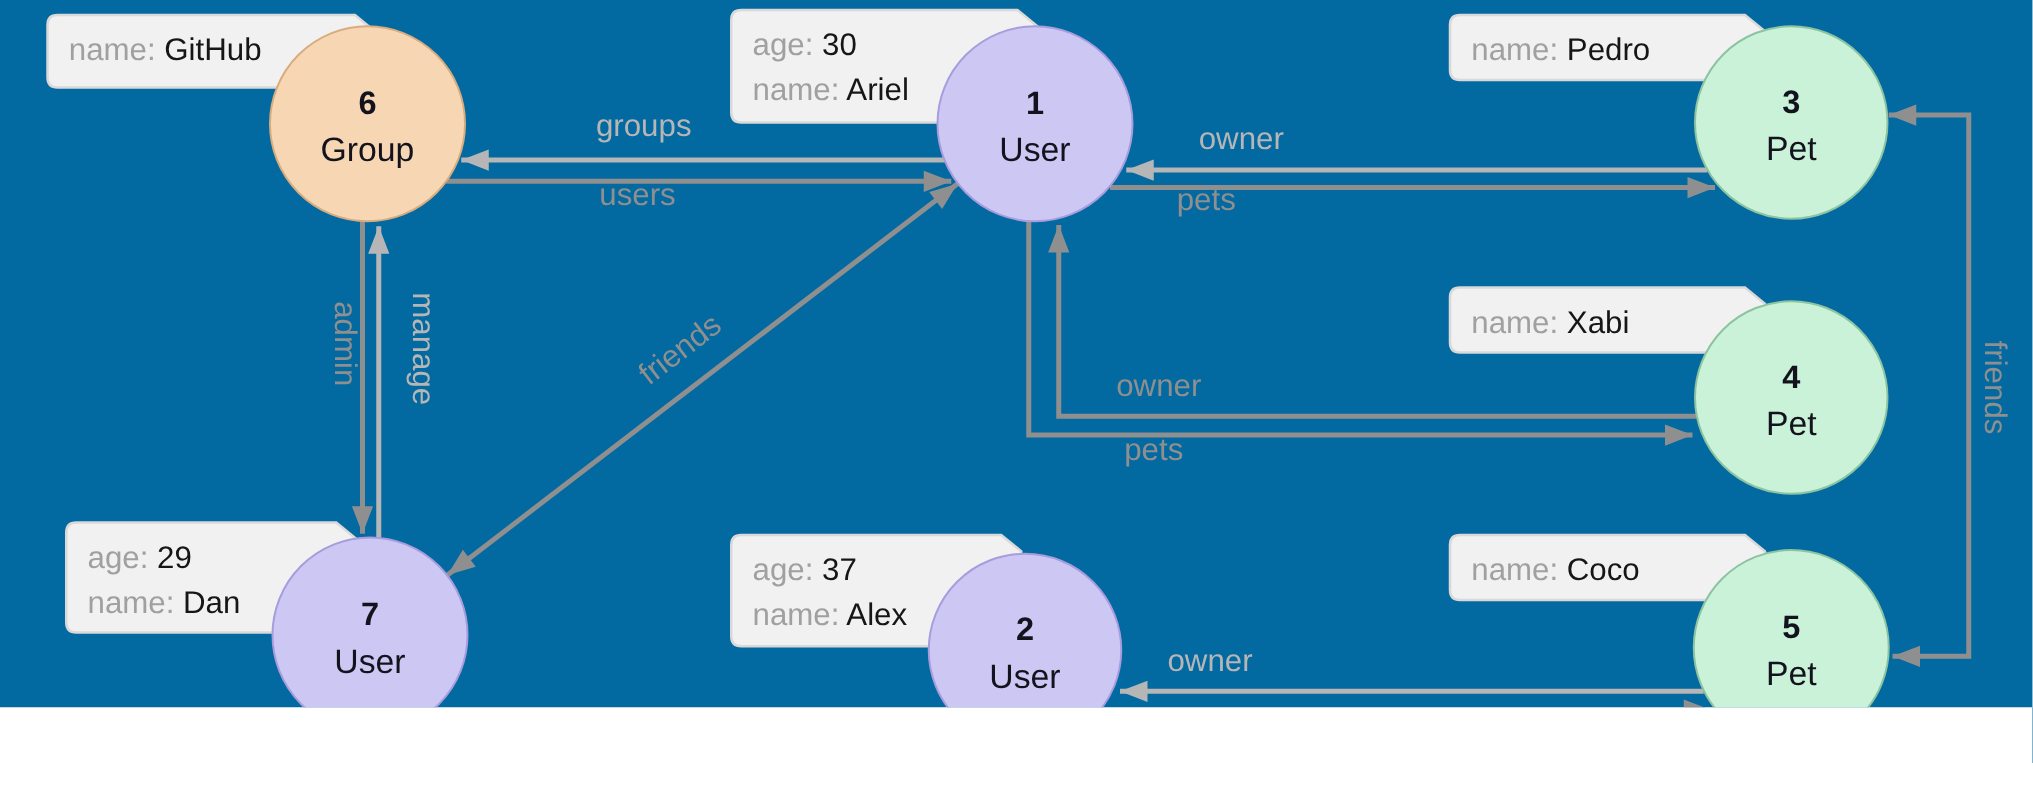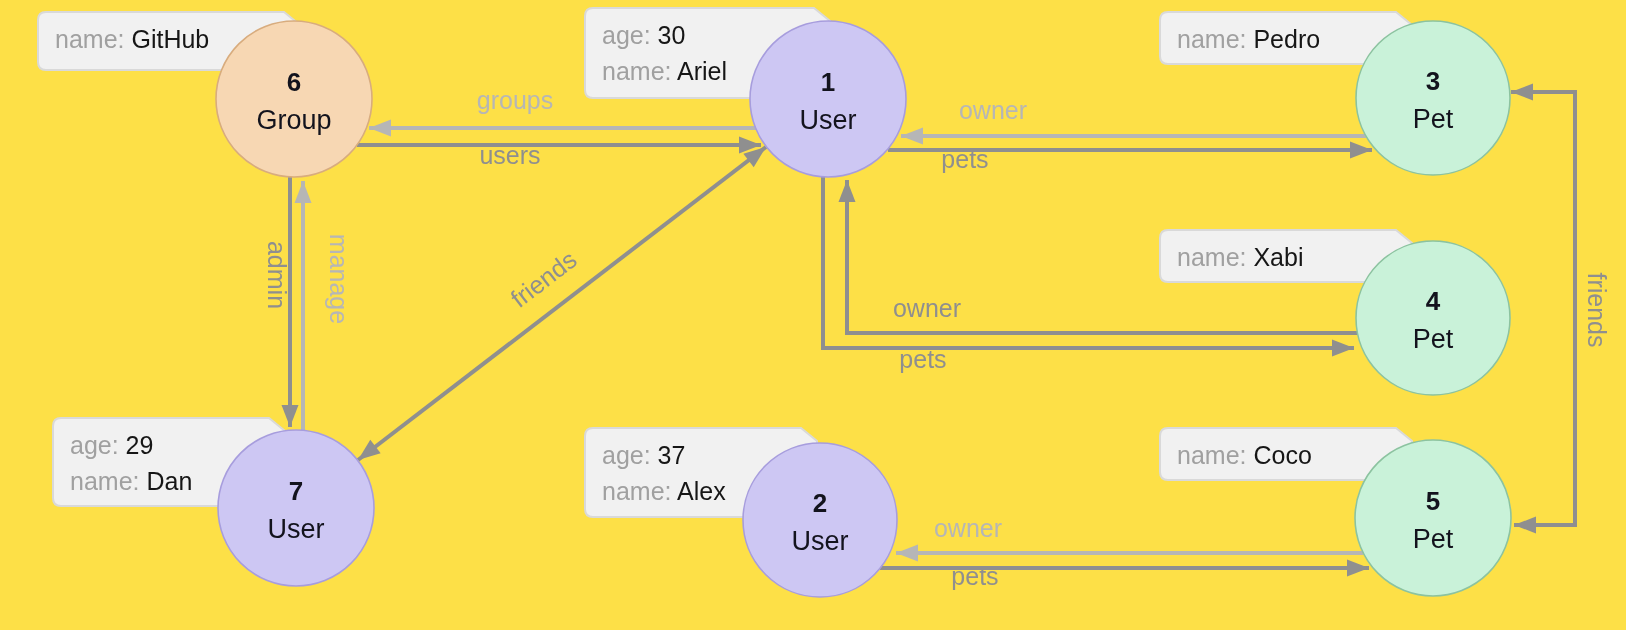--- a/index.html
+++ b/index.html
@@ -1,16 +1,16 @@
 <!DOCTYPE html>
 <html><head>
 <meta charset="utf-8">
 <style>
   html,body{margin:0;padding:0;background:#ffffff;}
-  #stage{position:relative;width:1626px;height:630px;background:#fde047;overflow:hidden;
+  #stage{position:relative;width:1626px;height:566px;background:#0369a1;overflow:hidden;
          font-family:"Liberation Sans", sans-serif;text-decoration:underline;}
   svg text{font-family:"Liberation Sans", sans-serif;}
 </style>
 </head>
 <body>
 
 <div id="stage"><svg viewBox="0 0 1626 630" width="1626" height="630">
       <g>
         <path d="M46,12 H284 L300,25 V62 Q300,70 292,70 H46 Q38,70 38,62 V20 Q38,12 46,12 Z" fill="#f1f1f1" stroke="#d9d9d9" stroke-width="2"></path>
         <text x="55" y="48" font-size="25"><tspan fill="#a0a0a0">name: </tspan><tspan fill="#161616">GitHub</tspan></text>

